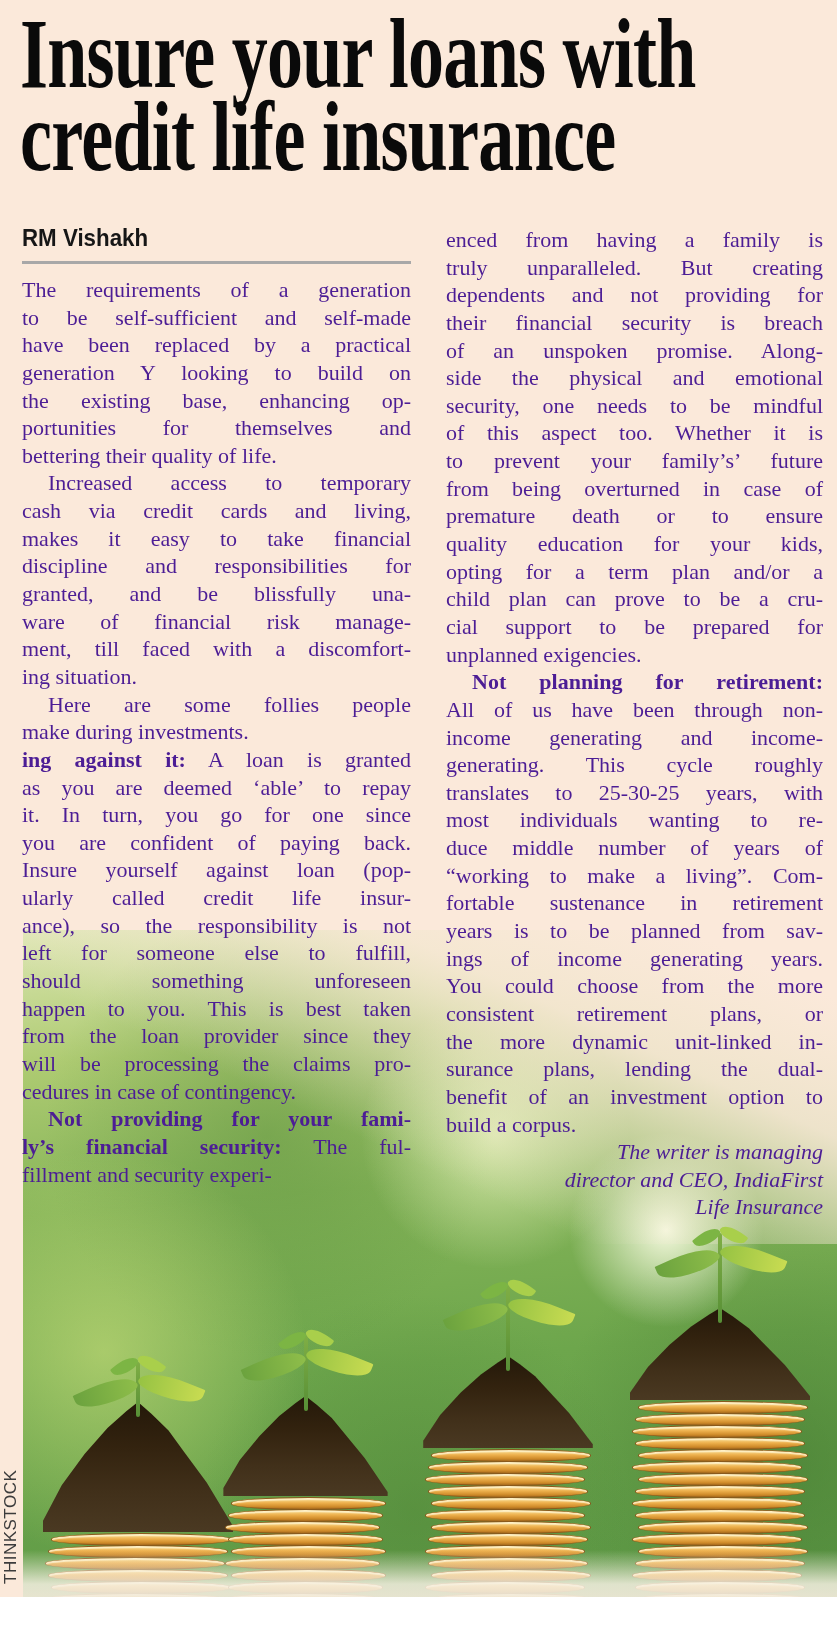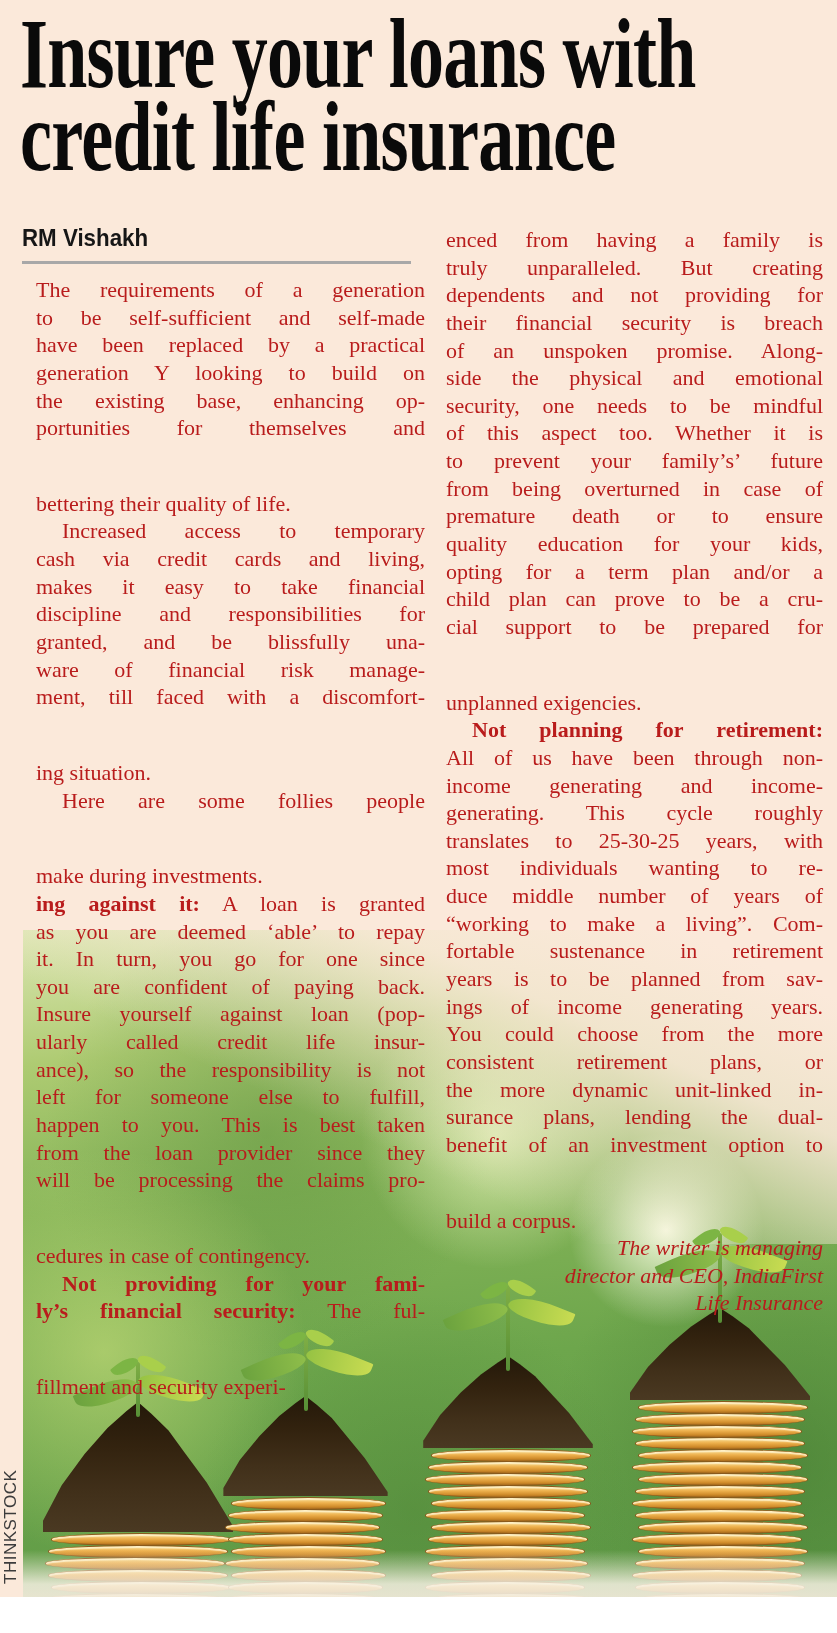--- a/index.html
+++ b/index.html
@@ -10,26 +10,26 @@
   .headline{position:absolute;left:20px;top:12px;margin:0;font-family:"Liberation Serif",serif;
     font-weight:700;font-size:100px;line-height:83px;letter-spacing:-1px;color:#0a0a0a;
     transform:scaleX(0.72);transform-origin:top left;white-space:nowrap;}
 
   
   .byline{position:absolute;left:22px;top:224px;font-family:"Liberation Sans",sans-serif;
     font-weight:700;font-size:24px;color:#161616;transform:scaleX(0.93);transform-origin:left;}
   .byline-rule{position:absolute;left:22px;top:261px;width:389px;height:3px;background:#a8a8a8;}
 
   
-  .col{position:absolute;font-size:22px;line-height:27.65px;color:#b91c1c;}
-  .col1{left:36px;top:276px;width:389px;}
+  .col{position:absolute;font-size:22px;line-height:27.65px;color:#4c1d95;}
+  .col1{left:22px;top:276px;width:389px;}
   .col2{left:446px;top:226px;width:377px;}
   .line{height:27.65px;text-align:justify;text-align-last:justify;overflow:visible;}
   .line.indent{text-indent:26px;}
-  .line.last{text-align-last:left;margin-top:48px;}
+  .line.last{text-align-last:left;}
   .line.right{text-align-last:right;text-align:center;}
   .line.italic{font-style:italic;}
   .line .b{font-weight:700;}
 
   
   .photo{position:absolute;left:23px;top:930px;width:814px;height:682px;
     background:
       radial-gradient(circle at 79% 44%, rgba(250,252,228,0.95) 0%, rgba(250,252,228,0) 13%),
       radial-gradient(circle at 58% 30%, rgba(238,246,195,0.75) 0%, rgba(238,246,195,0) 20%),
       radial-gradient(circle at 10% 62%, rgba(214,230,130,0.55) 0%, rgba(214,230,130,0) 24%),
@@ -223,20 +223,21 @@
       <div class="line indent"><span>Here are some follies people</span></div>
       <div class="line last"><span>make during investments.</span></div>
       <div class="line"><span class="b">ing against it:</span><span> A loan is granted</span></div>
       <div class="line"><span>as you are deemed ‘able’ to repay</span></div>
       <div class="line"><span>it. In turn, you go for one since</span></div>
       <div class="line"><span>you are confident of  paying back.</span></div>
       <div class="line"><span>Insure yourself  against loan (pop-</span></div>
       <div class="line"><span>ularly called credit life insur-</span></div>
       <div class="line"><span>ance), so the responsibility is not</span></div>
       <div class="line"><span>left for someone else to fulfill,</span></div>
+      <div class="line"><span>should something unforeseen</span></div>
       <div class="line"><span>happen to you.  This is best taken</span></div>
       <div class="line"><span>from the loan provider since they</span></div>
       <div class="line"><span>will be processing the claims pro-</span></div>
       <div class="line last"><span>cedures in case of  contingency.</span></div>
       <div class="line indent"><span class="b">Not providing for your fami-</span></div>
       <div class="line"><span class="b">ly’s financial security:</span><span> The ful-</span></div>
       <div class="line last"><span>fillment and security experi-</span></div>
     </div>
   <div class="col col2">
       <div class="line"><span>enced from having a family is</span></div>

